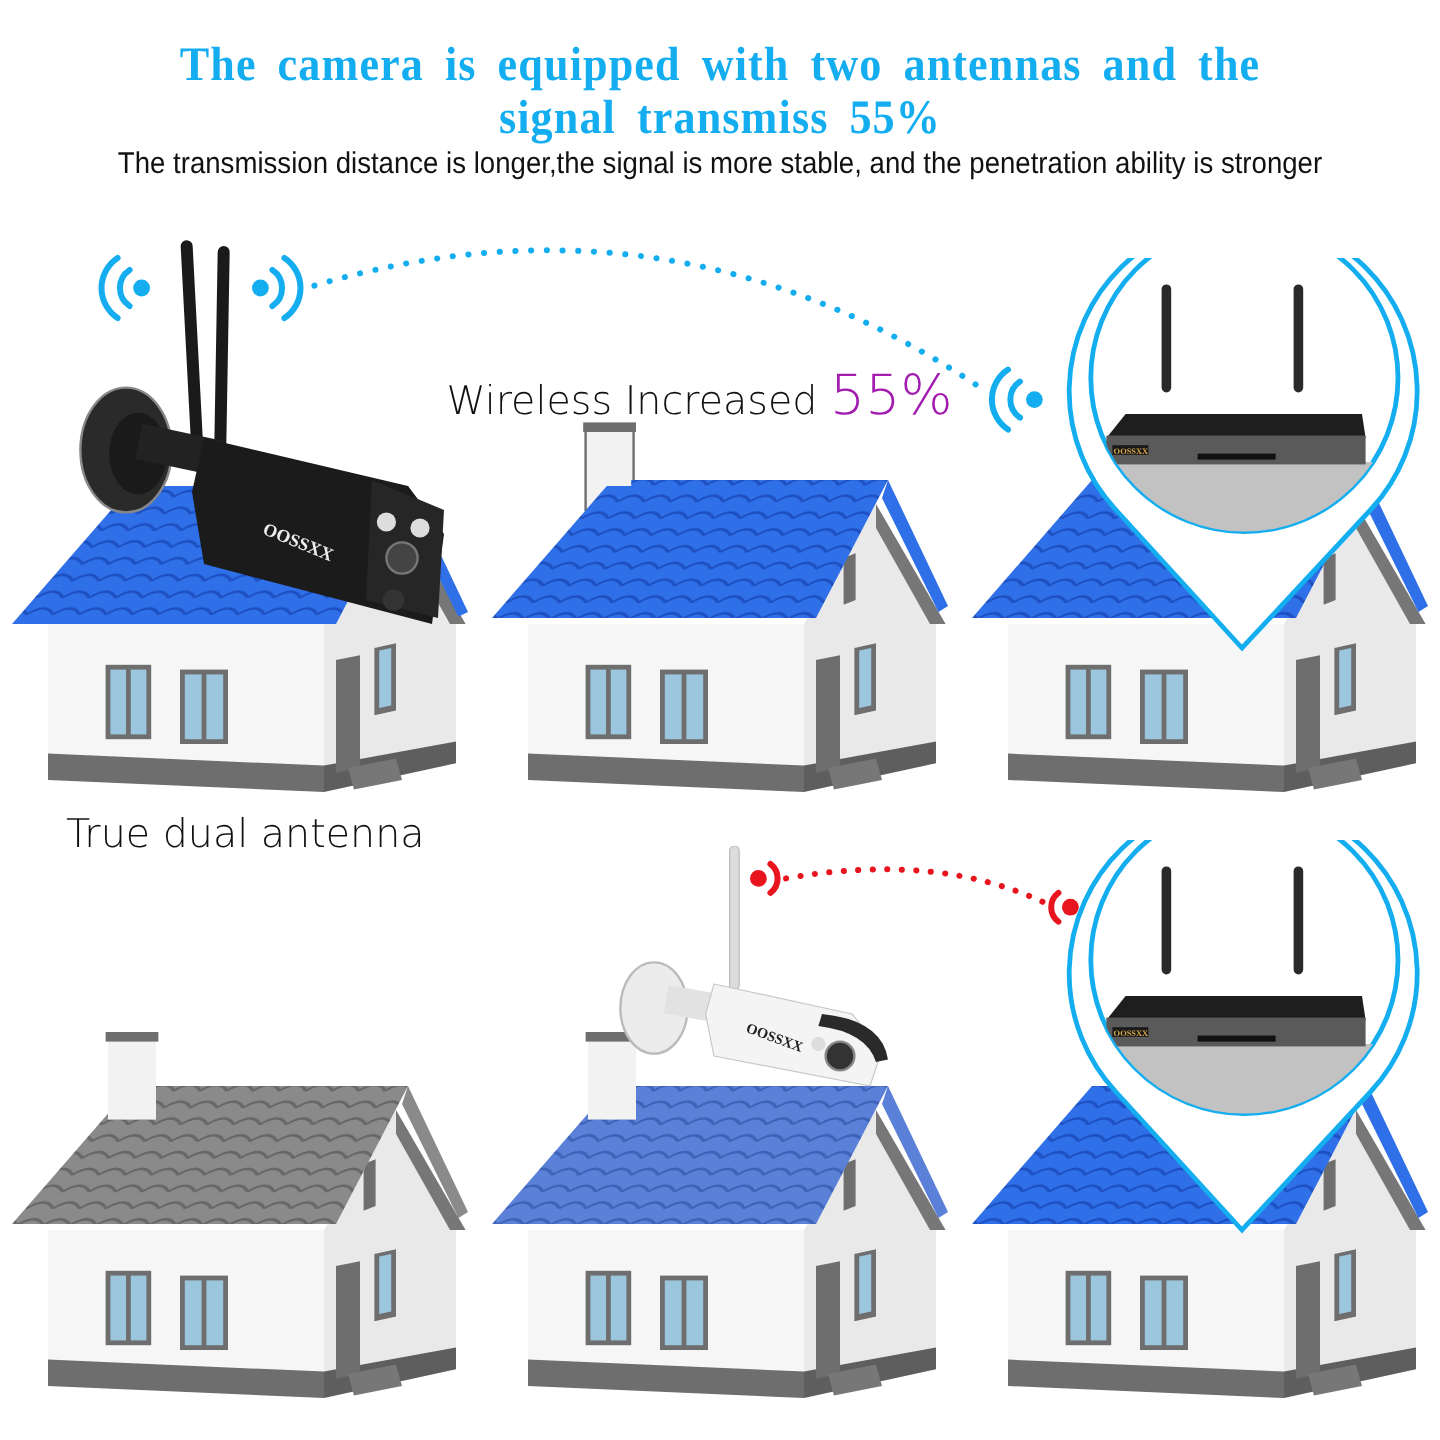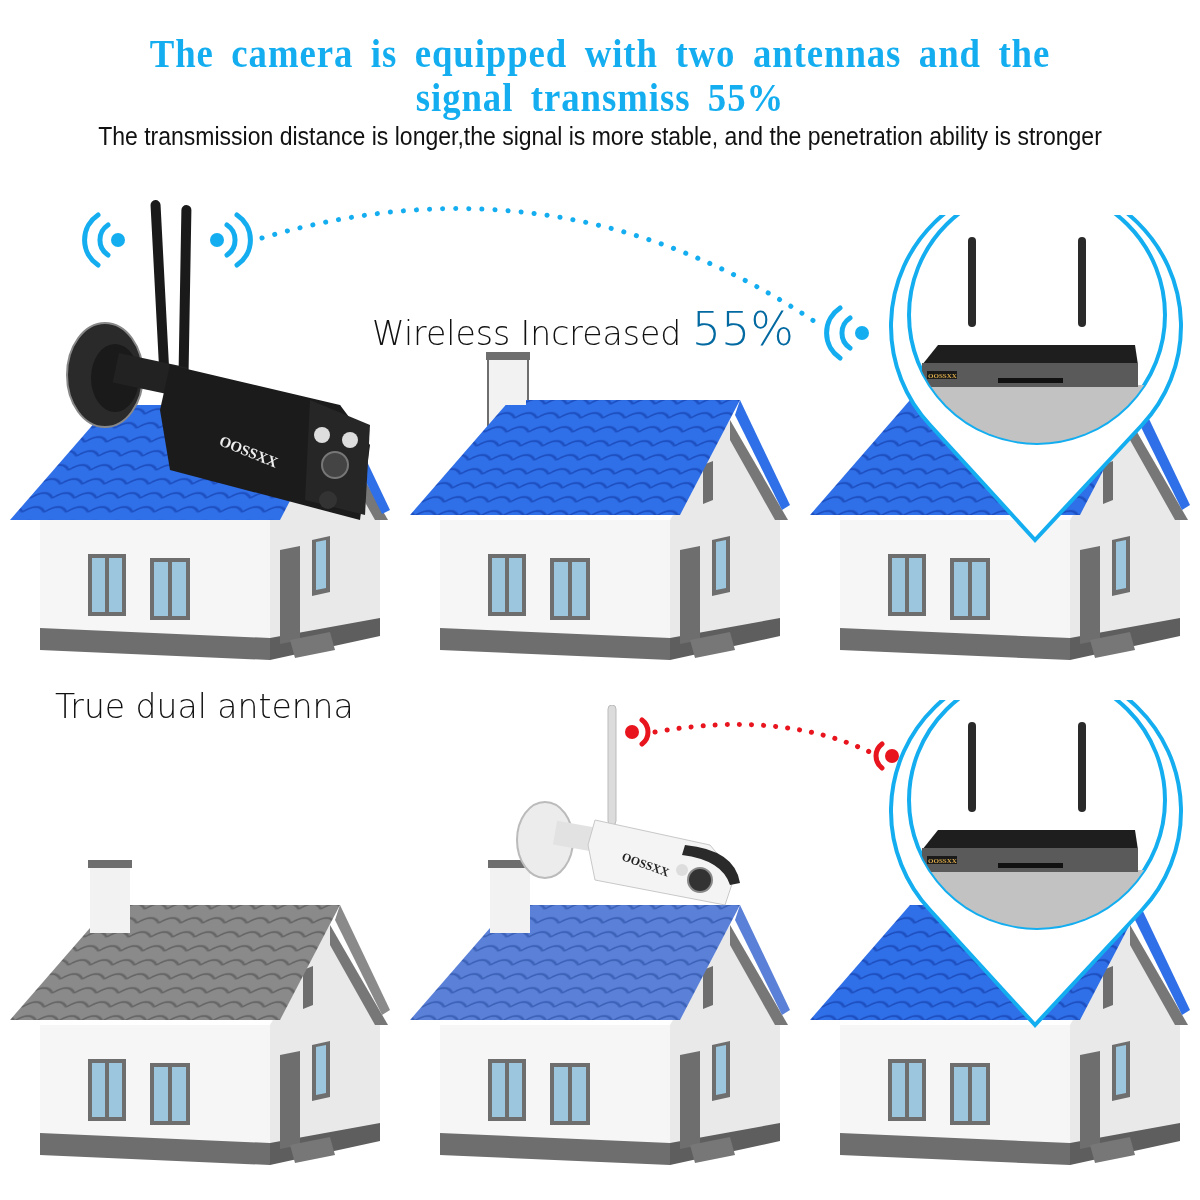--- a/index.html
+++ b/index.html
@@ -10,21 +10,21 @@
     font-family:"Liberation Serif", serif; font-weight:bold;
     font-size:40px; line-height:44px; letter-spacing:1px; word-spacing:8px;
     transform:scaleX(0.92); transform-origin:center;
   }
   .subline {
     left:0; width:1200px; text-align:center; color:#111;
     font-family:"Liberation Sans", sans-serif; font-size:25px;
     transform:scaleX(0.92); transform-origin:center; white-space:nowrap;
   }
   .caption { color:#111; font-family:"DejaVu Sans", sans-serif; font-weight:300; }
-  .pct { color:#0369a1; font-size:46px; font-weight:300; }
+  .pct { color:#a21caf; font-size:46px; font-weight:300; }
   svg { display:block; }
 </style>
 </head>
 <body>
 
 <div class="abs headline" style="top:32px;">The camera is equipped with two antennas and the</div>
 <div class="abs headline" style="top:76px;">signal transmiss 55%</div>
 <div class="abs subline" style="top:122px;">The transmission distance is longer,the signal is more stable, and the penetration ability is stronger</div>
 
 <svg width="0" height="0" style="position:absolute">
@@ -167,21 +167,21 @@
       <rect x="198" y="22" width="8" height="90" rx="4" fill="#2a2a2a"></rect>
       <polygon points="58,130 255,130 258,150 42,150" fill="#1e1e1e"></polygon>
       <rect x="42" y="148" width="216" height="24" fill="#5a5a5a"></rect>
       <rect x="47" y="156" width="30" height="8" fill="#1a1a1a"></rect>
       <text x="48" y="163" font-family="Liberation Serif, serif" font-size="7" font-weight="bold" fill="#d8a94a">OOSSXX</text>
       <rect x="118" y="163" width="65" height="5" fill="#111"></rect>
     </g>
   </svg>
 </div>
 
-<div class="abs caption" style="left:55px; top:675px; font-size:33px;margin-top:12px;">True dual antenna</div>
+<div class="abs caption" style="left:55px; top:675px; font-size:33px;">True dual antenna</div>
 
 <div class="abs" style="left:0; top:855px;">
   <svg width="400" height="320" viewBox="0 0 400 320">
     <use href="#houseBody" transform="translate(0,10)"></use>
     <polygon points="10,165 280,165 340,50 110,50" fill="url(#tilesGray)"></polygon>
     <rect x="90" y="8" width="40" height="70" fill="#f2f2f2"></rect>
     <rect x="88" y="5" width="44" height="8" fill="#6e6e6e"></rect>
     <polygon points="340,50 390,155 382,160 335,65" fill="#8a8a8a"></polygon>
   </svg>
 </div>

